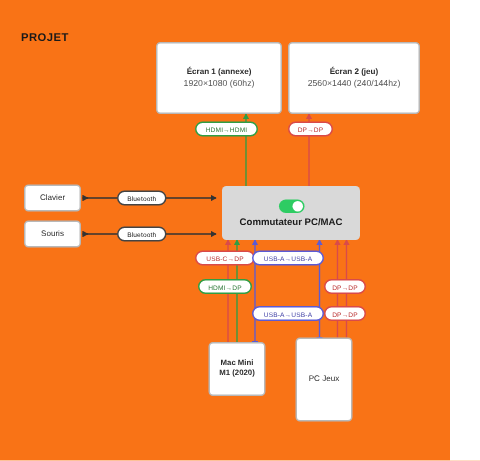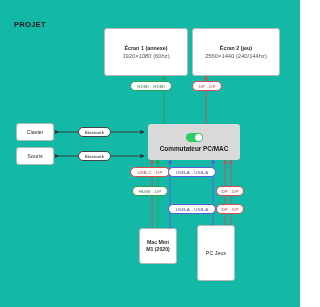--- a/index.html
+++ b/index.html
@@ -7,21 +7,21 @@
     padding: 0;
     background: #ffffff;
   }
   body {
     font-family: "Liberation Sans", sans-serif;
   }
   #canvas {
     position: relative;
     width: 300px;
     height: 307px;
-    background: #14b8a6;
+    background: #f97316;
     overflow: hidden;
   }
   .title {
     position: absolute;
     left: 14px;
     top: 20px;
     font-size: 7.5px;
     font-weight: bold;
     color: #1a1a1a;
     letter-spacing: 0.3px;

